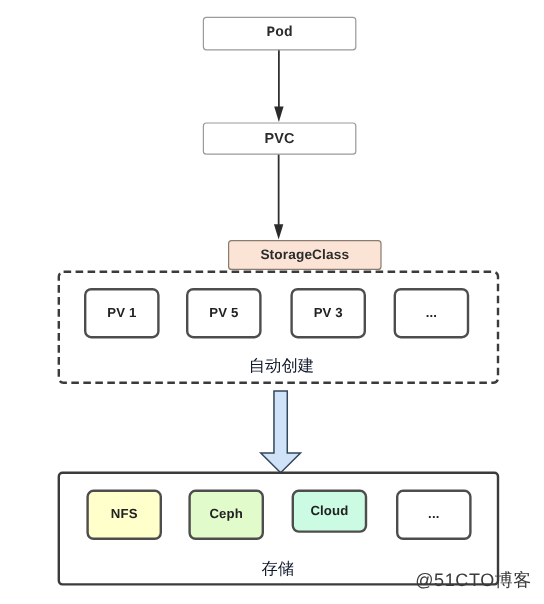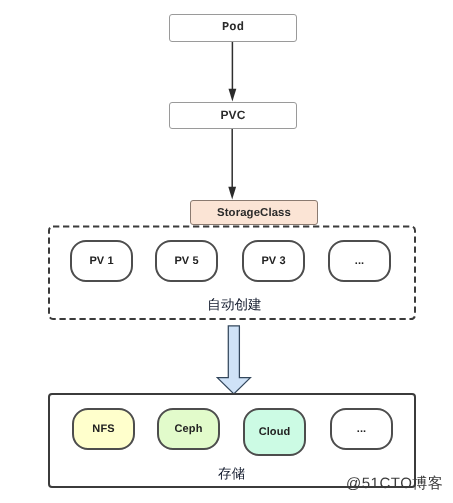--- a/index.html
+++ b/index.html
@@ -15,21 +15,21 @@
 
   .node {
     position:absolute; box-sizing:border-box;
     display:flex; align-items:center; justify-content:center;
     border:1px solid #9a9a9a; border-radius:3px;
     background:#ffffff; color:#2b2b2b;
     font-size:12px; font-weight:600; letter-spacing:0.1px;
     line-height:1; padding-bottom:2px;
   }
   .node.sub {
-    border:2px solid #4d4d4d; border-radius:16px;
+    border:2px solid #4d4d4d; border-radius:6px;
     font-size:11px; font-weight:700; color:#222222;
     padding-bottom:0; padding-top:1px;
   }
 
   .group {
     position:absolute; box-sizing:border-box;
     border:2px solid #3b3b3b; border-radius:4px; background:transparent;
   }
 
   .caption {
@@ -68,18 +68,18 @@
 
   <div class="node sub" style="left:70px;top:240px;width:63px;height:42px;">PV 1</div>
   <div class="node sub" style="left:155px;top:240px;width:63px;height:42px;">PV 5</div>
   <div class="node sub" style="left:242px;top:240px;width:63px;height:42px;">PV 3</div>
   <div class="node sub" style="left:328px;top:240px;width:63px;height:42px;">...</div>
   <div class="caption" style="left:51px;top:298px;width:367px;">自动创建</div>
 
   <div class="group" style="left:48px;top:393px;width:368px;height:95px;"></div>
   <div class="node sub" style="left:72px;top:408px;width:63px;height:42px;background:#ffffcc;">NFS</div>
   <div class="node sub" style="left:157px;top:408px;width:63px;height:42px;background:#e2fbcb;">Ceph</div>
-  <div class="node sub" style="left:243px;top:408px;width:63px;height:48px;background:#ccfbe4;">Cloud</div>
+  <div class="node sub" style="left:243px;top:408px;width:63px;height:36px;background:#ccfbe4;">Cloud</div>
   <div class="node sub" style="left:330px;top:408px;width:63px;height:42px;">...</div>
   <div class="caption" style="left:48px;top:467px;width:367px;">存储</div>
 
   <div class="wm" style="left:346px;top:475px;">@51CTO博客</div>
 </div>
 
 </body></html>

